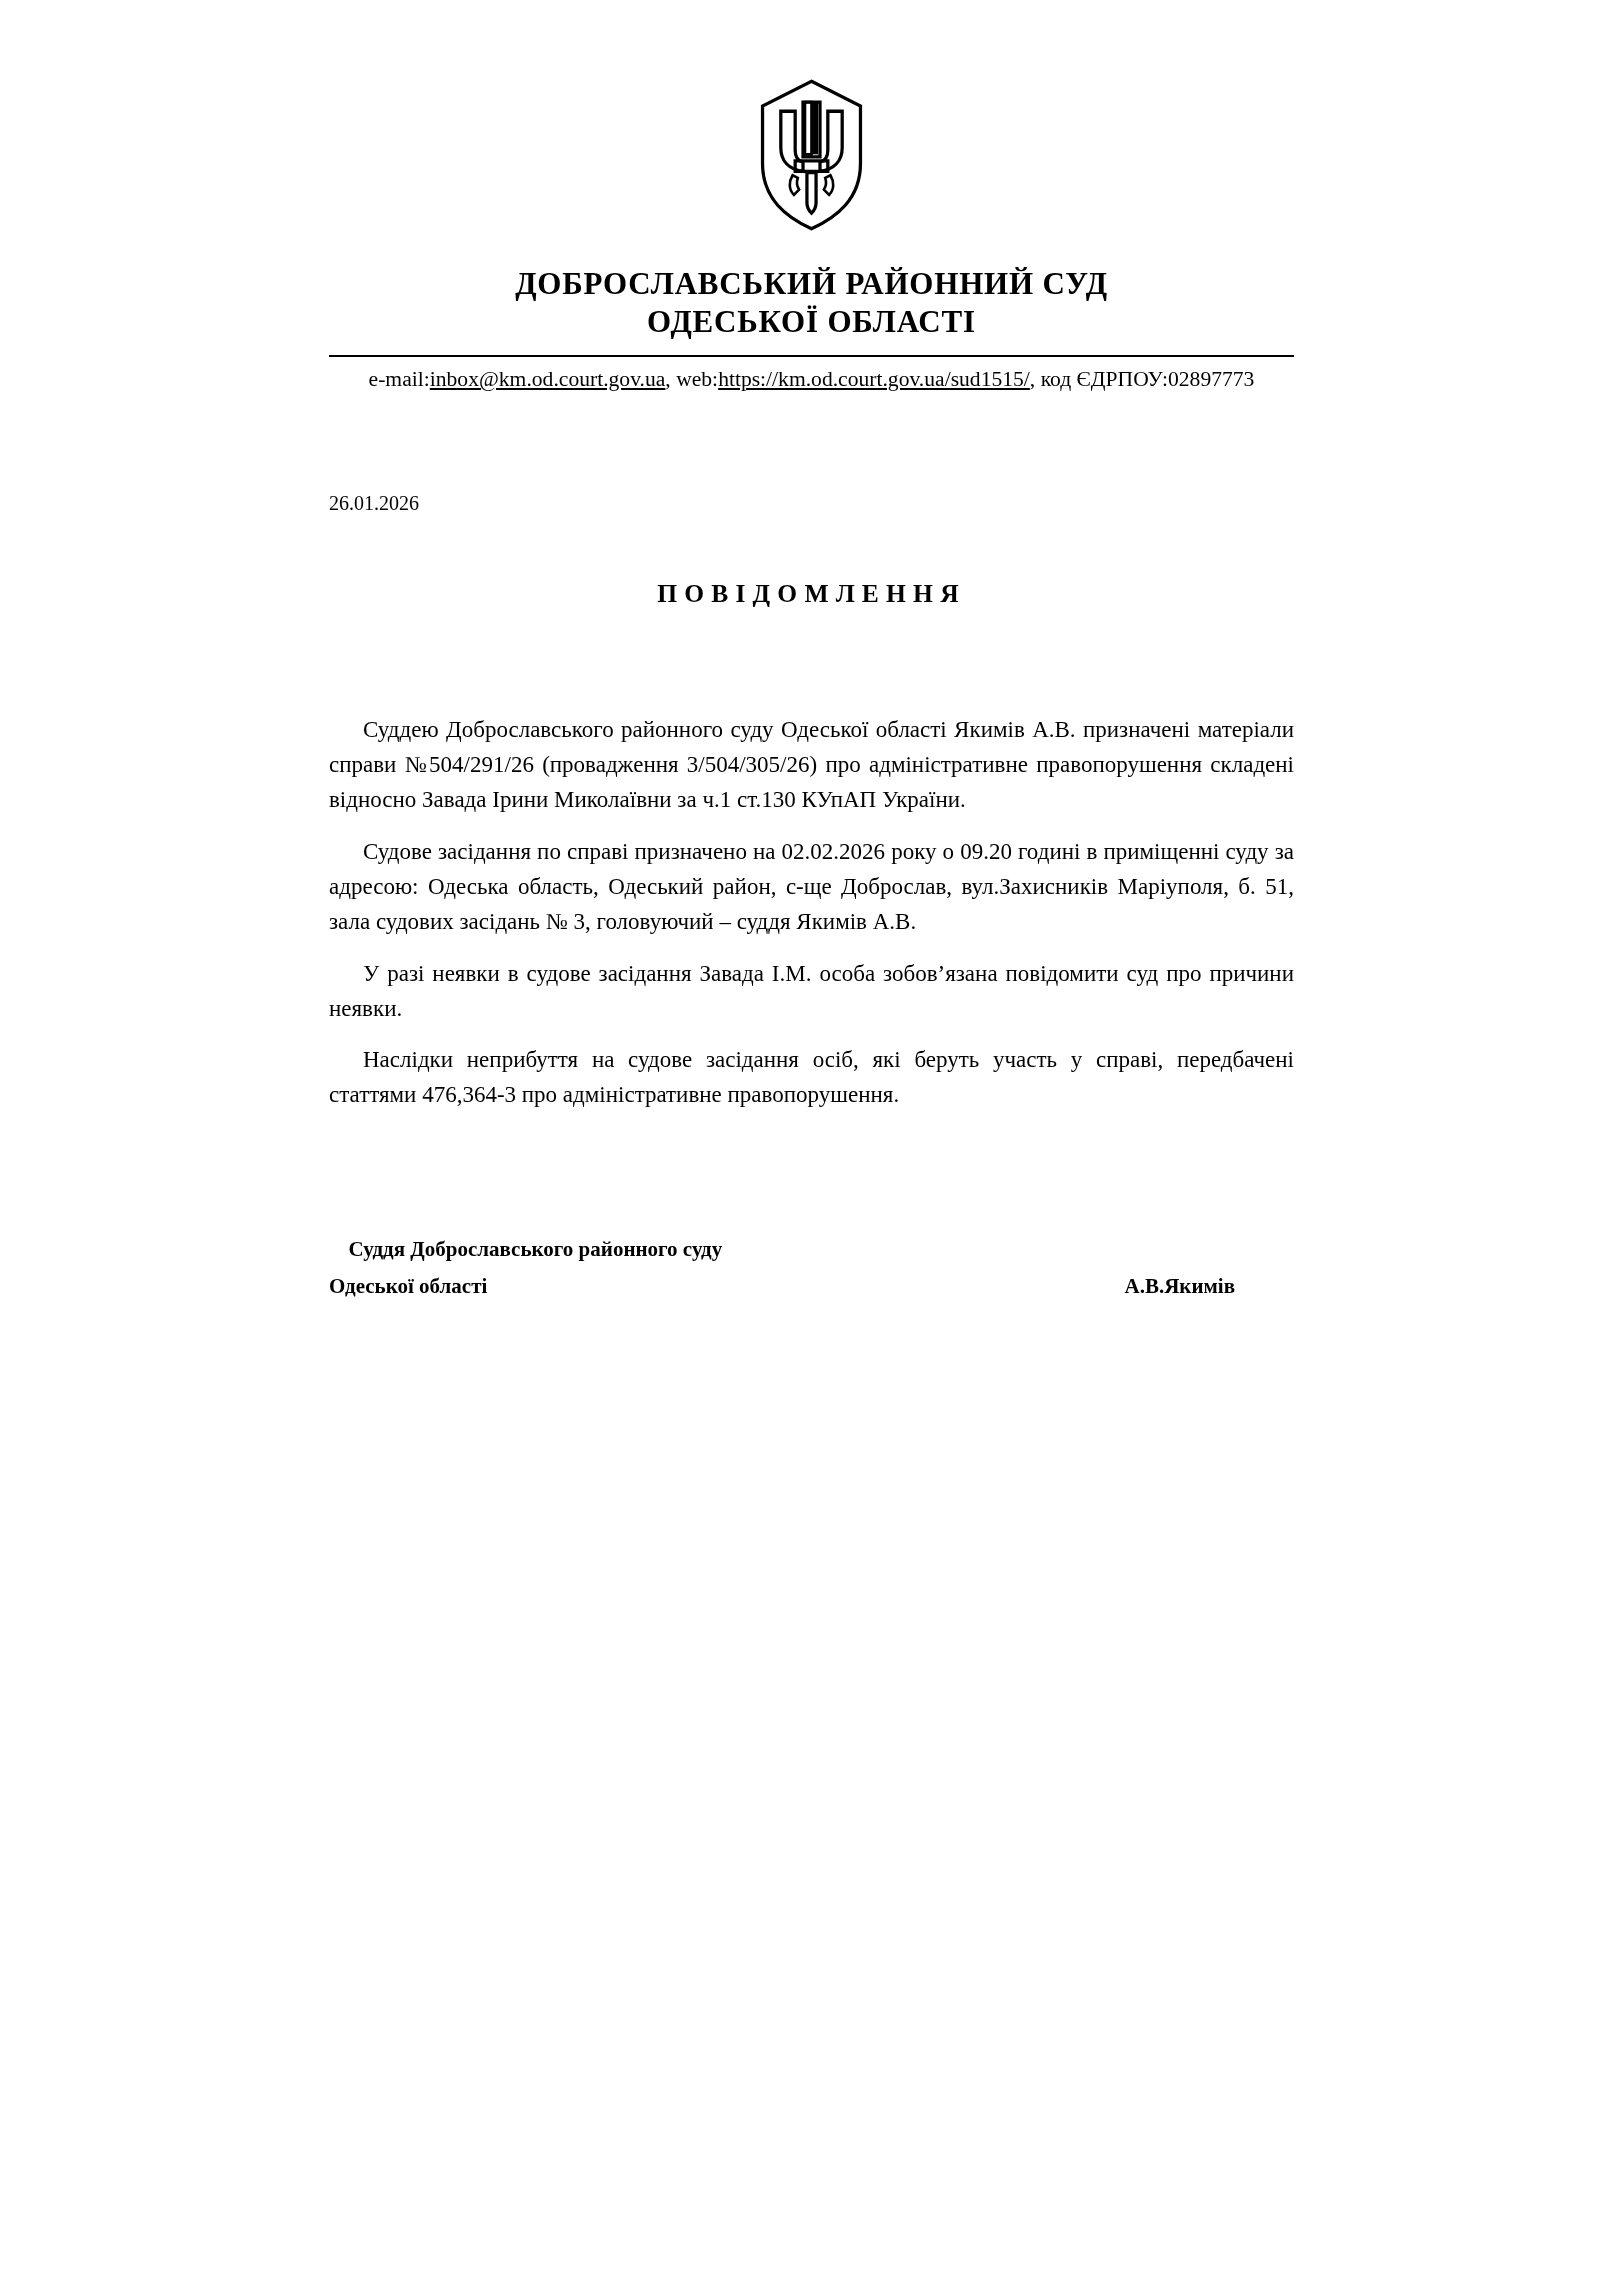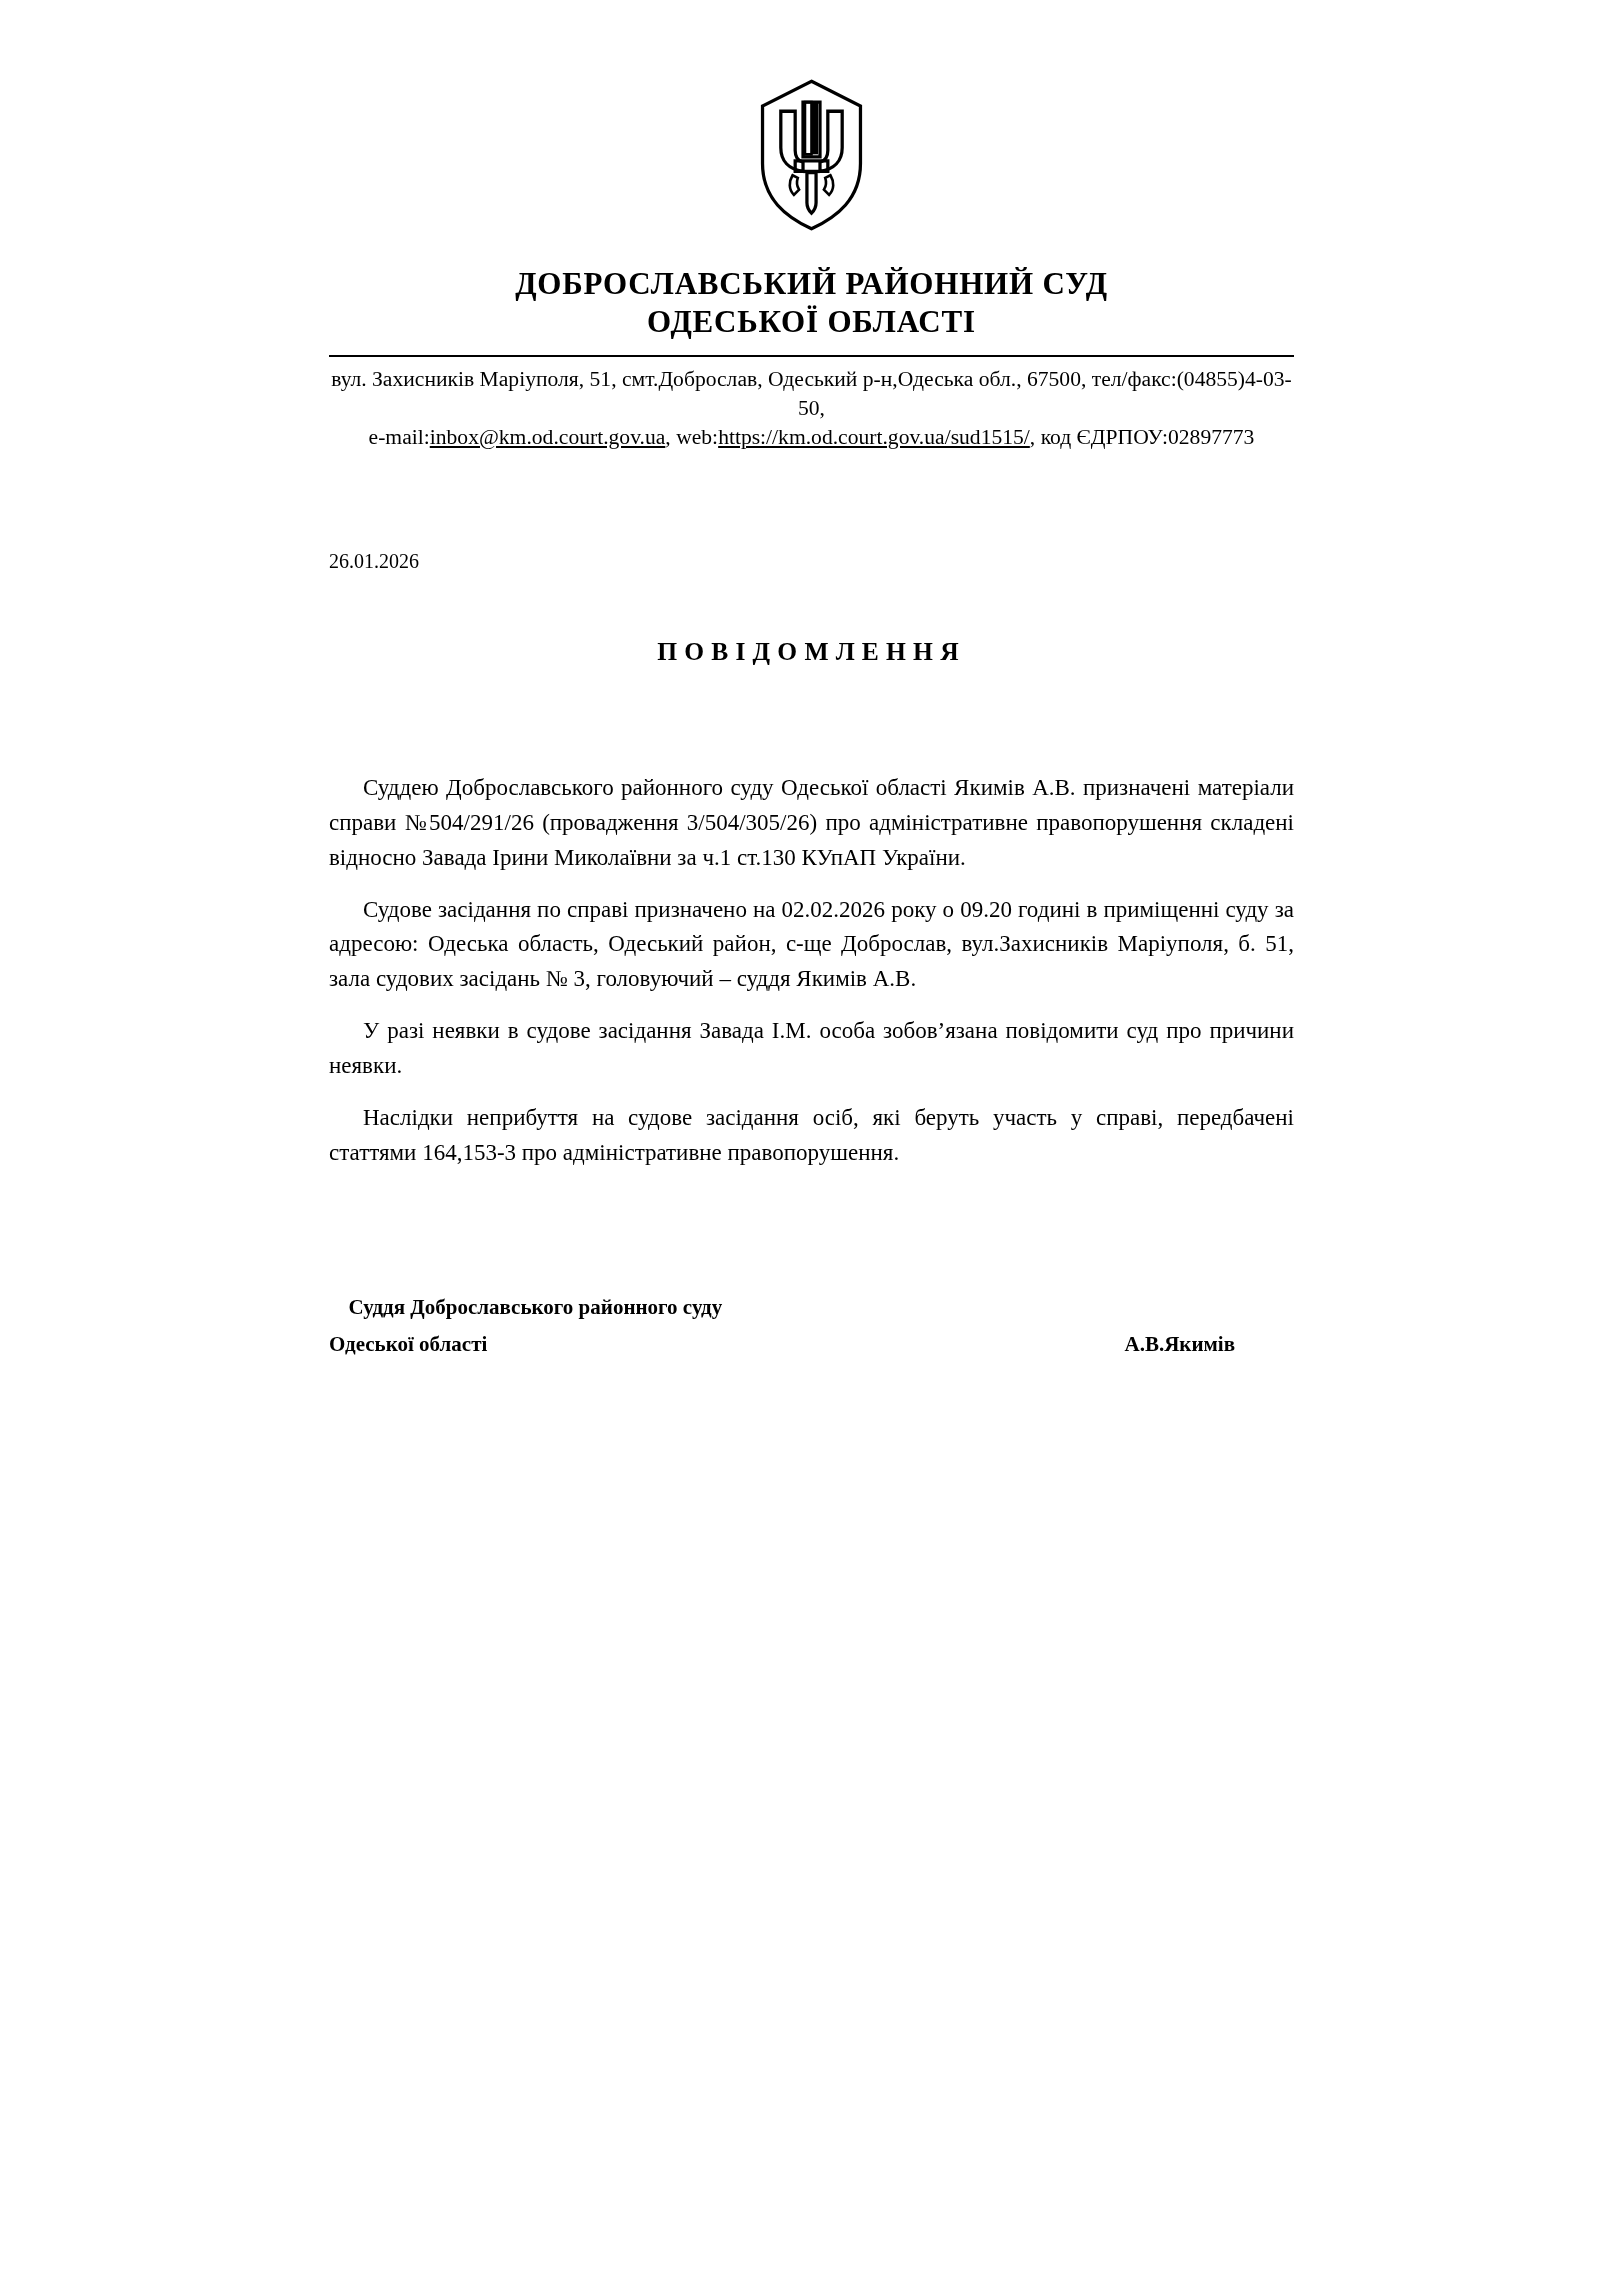--- a/index.html
+++ b/index.html
@@ -132,36 +132,35 @@
   </div>
 
   <div class="court-title">
     <span>ДОБРОСЛАВСЬКИЙ РАЙОННИЙ СУД</span>
     <span class="line2">ОДЕСЬКОЇ ОБЛАСТІ</span>
   </div>
 
   <div class="header-rule"></div>
 
   <div class="contacts">
-    <div>вул. Захисників Маріуполя, 51, смт.Доброслав, Одеський р-н,Одеська обл., 67500, тел/факс:(04855)4-03-50,</div>
     <div>
       <span>e-mail:</span><span class="link">inbox@km.od.court.gov.ua</span><span>, web:</span><span class="link">https://km.od.court.gov.ua/sud1515/</span><span>, код ЄДРПОУ:02897773</span>
     </div>
   </div>
 
   <div class="date-line">26.01.2026</div>
 
   <div class="doc-heading">ПОВІДОМЛЕННЯ</div>
 
 
   <div class="body-block">
     <p>Суддею Доброславського районного суду Одеської області  Якимів А.В. призначені матеріали справи №504/291/26 (провадження 3/504/305/26) про адміністративне правопорушення складені відносно  Завада Ірини Миколаївни за ч.1 ст.130 КУпАП України.</p>
     <p>Судове засідання по справі призначено на 02.02.2026 року о 09.20 годині в приміщенні суду за адресою: Одеська область, Одеський район, с-ще Доброслав, вул.Захисників Маріуполя, б. 51, зала судових засідань № 3, головуючий – суддя Якимів А.В.</p>
     <p>У разі неявки в судове засідання Завада І.М. особа зобов’язана повідомити суд про причини неявки.</p>
-    <p>Наслідки неприбуття на судове засідання осіб, які беруть участь у справі, передбачені статтями 164,153-3 про адміністративне правопорушення.</p>
+    <p>Наслідки неприбуття на судове засідання осіб, які беруть участь у справі, передбачені статтями 476,364-3 про адміністративне правопорушення.</p>
   </div>
 
   <div class="signature">
     <div class="sig-left">Суддя Доброславського районного суду</div>
     <div class="sig-row">
       <span>Одеської області</span>
       <span class="sig-name">А.В.Якимів</span>
     </div>
   </div>
 

